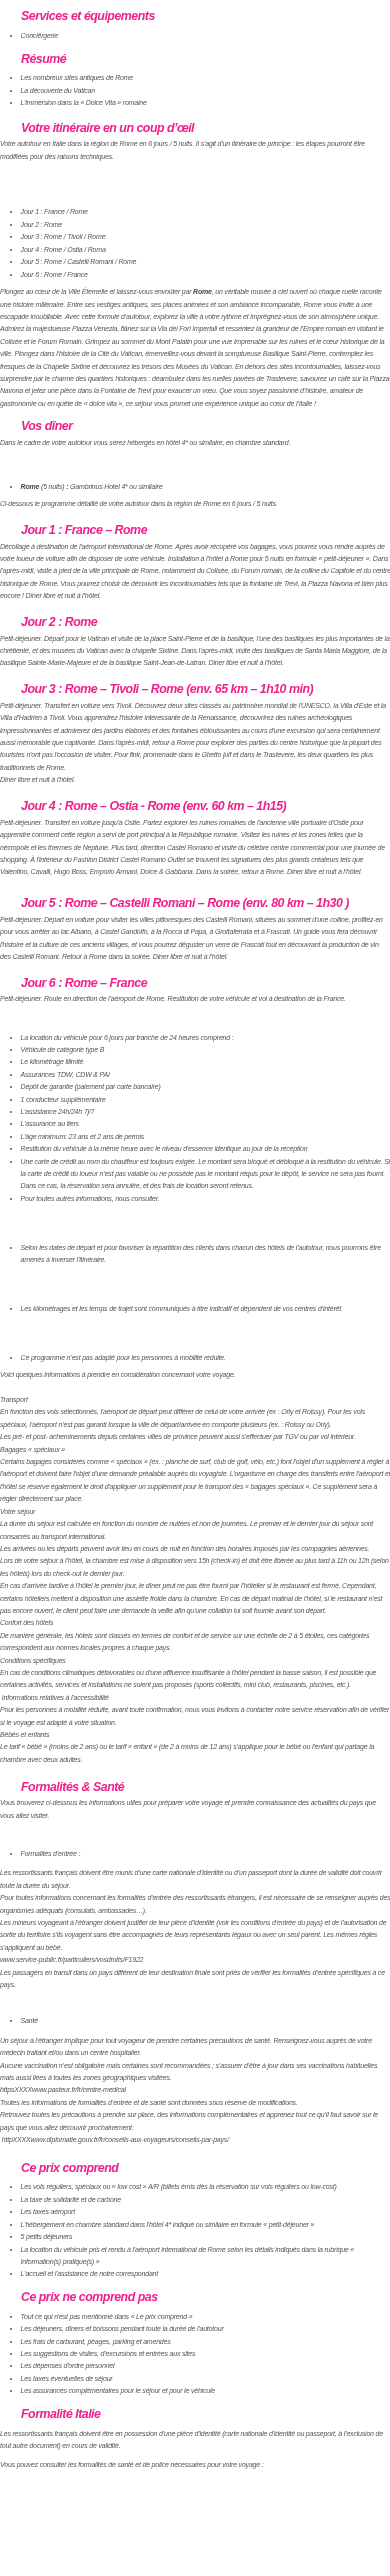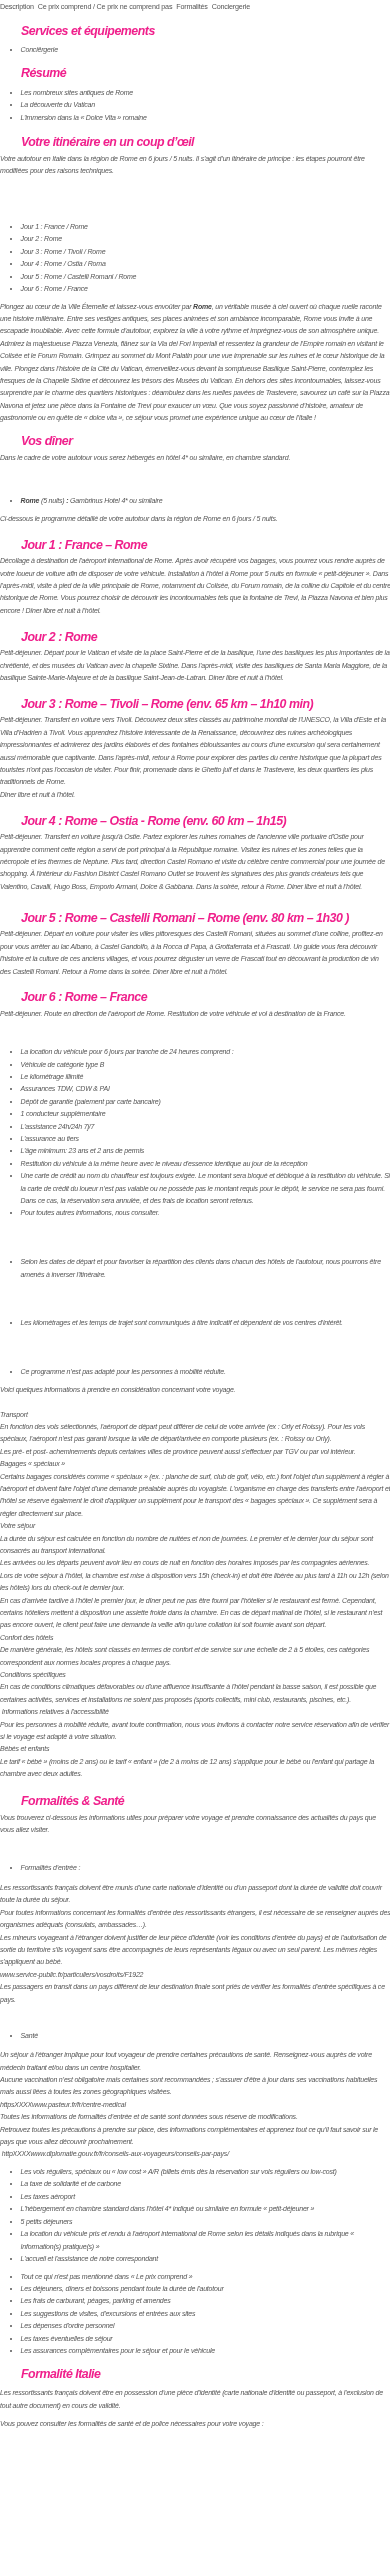--- a/index.html
+++ b/index.html
@@ -34,26 +34,20 @@
   ul li { line-height:12.4px; }
   .gap-m { height:21.6px; }
   b { font-weight:bold; font-style:italic; color:#444; }
   .para { margin-bottom:6.2px; }
 </style>
 </head>
 <body>
 
 <div class="page">
 
-  <div class="topnav">
-    <span>Description</span>
-    <span>Ce prix comprend / Ce prix ne comprend pas</span>
-    <span>Formalités</span>
-    <span>Conciergerie</span>
-  </div>
 
   <h2>Services et équipements</h2>
   <ul>
     <li>Conciërgerie</li>
   </ul>
 
   <h2>Résumé</h2>
   <ul>
     <li>Les nombreux sites antiques de Rome</li>
     <li>La découverte du Vatican</li>
@@ -168,30 +162,32 @@
   <ul style="margin-bottom:7.2px">
     <li>Santé</li>
   </ul>
   <p>Un séjour à l’étranger implique pour tout voyageur de prendre certaines précautions de santé. Renseignez-vous auprès de votre médecin traitant et/ou dans un centre hospitalier.</p>
   <p>Aucune vaccination n’est obligatoire mais certaines sont recommandées ; s’assurer d’être à jour dans ses vaccinations habituelles mais aussi liées à toutes les zones géographiques visitées.</p>
   <p>httpsXXXXwww.pasteur.fr/fr/centre-medical</p>
   <p>Toutes les informations de formalités d’entrée et de santé sont données sous réserve de modifications.</p>
   <p>Retrouvez toutes les précautions à prendre sur place, des informations complémentaires et apprenez tout ce qu’il faut savoir sur le pays que vous allez découvrir prochainement.</p>
   <p style="white-space:pre"> httpXXXXwww.diplomatie.gouv.fr/fr/conseils-aux-voyageurs/conseils-par-pays/</p>
 
+  <h2 style="margin-top:14.4px">Ce prix comprend</h2>
   <ul>
     <li>Les vols réguliers, spéciaux ou « low cost » A/R (billets émis dès la réservation sur vols réguliers ou low-cost)</li>
     <li>La taxe de solidarité et de carbone</li>
     <li>Les taxes aéroport</li>
     <li>L'hébergement en chambre standard dans l'hôtel 4* indiqué ou similaire en formule « petit-déjeuner »</li>
     <li>5 petits déjeuners</li>
     <li>La location du véhicule pris et rendu à l'aéroport international de Rome selon les détails indiqués dans la rubrique « Information(s) pratique(s) »</li>
     <li>L'accueil et l'assistance de notre correspondant</li>
   </ul>
 
+  <h2>Ce prix ne comprend pas</h2>
   <ul>
     <li>Tout ce qui n'est pas mentionné dans « Le prix comprend »</li>
     <li>Les déjeuners, dîners et boissons pendant toute la durée de l'autotour</li>
     <li>Les frais de carburant, péages, parking et amendes</li>
     <li>Les suggestions de visites, d'excursions et entrées aux sites</li>
     <li>Les dépenses d'ordre personnel</li>
     <li>Les taxes éventuelles de séjour</li>
     <li>Les assurances complémentaires pour le séjour et pour le véhicule</li>
   </ul>
 

